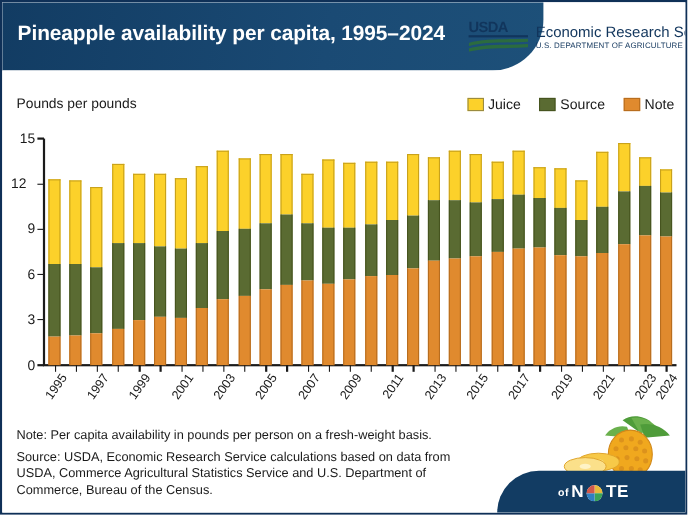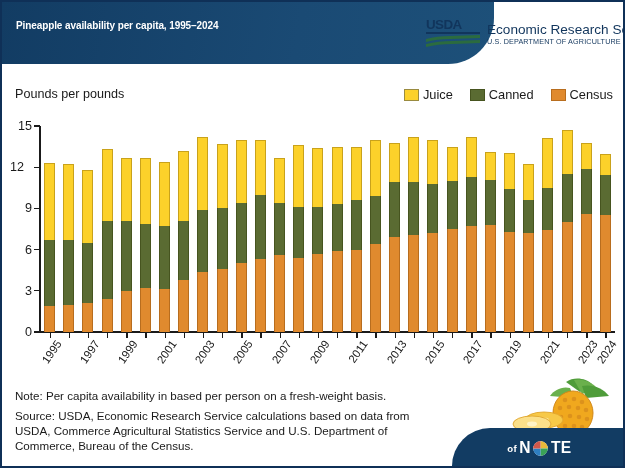--- a/index.html
+++ b/index.html
@@ -34,21 +34,21 @@
     width: 492px;
     height: 62px;
     background: linear-gradient(100deg, #123c63 0%, #1a4a74 60%, #1d5079 100%);
     border-bottom-right-radius: 46px;
   }
   #header-title {
     position: absolute;
     left: 14px;
     top: 18px;
     color: #ffffff;
-    font-size: 10px;
+    font-size: 19px;
     font-weight: bold;
     letter-spacing: -0.1px;
     white-space: nowrap;
   }
   #usda-block {
     position: absolute;
     left: 424px;
     top: 16px;
     display: flex;
     align-items: center;
@@ -307,25 +307,25 @@
 
     <div id="ylabel">Pounds per pounds</div>
 
     <div id="legend">
       <div class="legend-item">
         <span class="legend-swatch" style="background:#fcd12a"></span>
         <span class="legend-text">Juice</span>
       </div>
       <div class="legend-item">
         <span class="legend-swatch" style="background:#5a6b32;border-color:#46541f"></span>
-        <span class="legend-text">Canned</span>
+        <span class="legend-text">Source</span>
       </div>
       <div class="legend-item">
         <span class="legend-swatch" style="background:#e08a2e;border-color:#b86d1e"></span>
-        <span class="legend-text">Census</span>
+        <span class="legend-text">Note</span>
       </div>
     </div>
 
     <div id="plot">
       <div id="axis-v"></div>
       <div id="axis-h"></div>
       <div id="yticks-layer">
           <div class="ytick" style="top: 205.3px;"></div>
           <div class="ytick-label" style="position: absolute; left: -30px; width: 22px; text-align: right; top: 206px;">0</div>
           <div class="ytick" style="top: 164.1px;"></div>
@@ -538,21 +538,21 @@
           <div class="xlabel" style="left: 391.25px; width: 44px;">2017</div>
           <div class="xlabel" style="left: 429.583px; width: 44px;">2019</div>
           <div class="xlabel" style="left: 467.917px; width: 44px;">2021</div>
           <div class="xlabel" style="left: 506.25px; width: 44px;">2023</div>
           <div class="xlabel" style="left: 525.417px; width: 44px;">2024</div>
         </div>
     </div>
   </div>
 
   <div id="footer">
-    <div id="note-text">Note: Per capita availability in based per person on a fresh-weight basis.</div>
+    <div id="note-text">Note: Per capita availability in pounds per person on a fresh-weight basis.</div>
     <div id="source-text">Source: USDA, Economic Research Service calculations based on data from USDA, Commerce Agricultural Statistics Service and U.S. Department of Commerce, Bureau of the Census.</div>
 
     <div id="pineapple-art">
       <svg width="140" height="62" viewBox="0 0 140 62" xmlns="http://www.w3.org/2000/svg">
         <g>
           <path d="M96 6 C104 0, 116 2, 122 8 L110 16 Z" fill="#4f9c3a"></path>
           <path d="M104 4 C112 2, 122 6, 128 13 L112 18 Z" fill="#6ab04c"></path>
           <path d="M112 10 C122 8, 133 12, 139 20 L116 22 Z" fill="#4f9c3a"></path>
           <path d="M100 12 C92 10, 84 14, 80 20 L104 22 Z" fill="#6ab04c"></path>
           <ellipse cx="103" cy="37" rx="20" ry="22" fill="#f0a81e"></ellipse>

